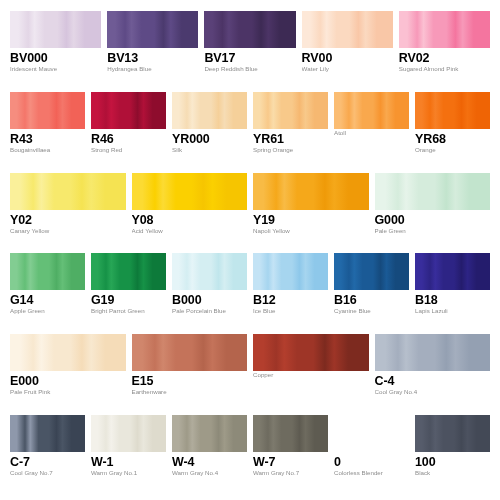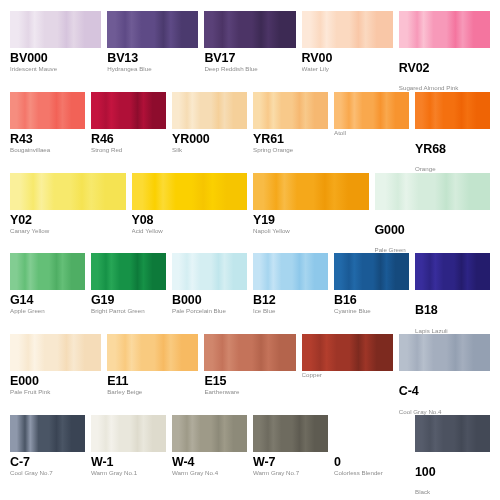--- a/index.html
+++ b/index.html
@@ -31,21 +31,20 @@
   .cell {
     flex: 1 1 0;
     min-width: 0;
     display: flex;
     flex-direction: column;
     padding-right: 6px;
     box-sizing: border-box;
   }
   .cell:last-child {
     padding-right: 0;
-    gap: 10px;
   }
   .swatch {
     height: 37px;
     width: 100%;
     flex: none;
   }
   .swatch.blank {
     background: #ffffff;
   }
   .code {
@@ -188,25 +187,20 @@
     </div>
   </div>
 
   <div class="row">
     <div class="cell">
       <div class="swatch" style="background: linear-gradient(90deg, rgb(252, 243, 228) 0%, rgb(252, 243, 228) 9%, rgb(248, 232, 207) 20%, rgb(252, 243, 228) 27%, rgb(248, 232, 207) 38%, rgb(248, 232, 207) 52%, rgb(245, 220, 184) 62%, rgb(248, 232, 207) 70%, rgb(245, 220, 184) 82%, rgb(245, 220, 184) 100%);"></div>
       <div class="code">E000</div>
       <div class="cname">Pale Fruit Pink</div>
     </div>
     <div class="cell">
-      <div class="swatch" style="background: linear-gradient(90deg, rgb(251, 217, 158) 0%, rgb(251, 217, 158) 9%, rgb(249, 202, 127) 20%, rgb(251, 217, 158) 27%, rgb(249, 202, 127) 38%, rgb(249, 202, 127) 52%, rgb(247, 186, 98) 62%, rgb(249, 202, 127) 70%, rgb(247, 186, 98) 82%, rgb(247, 186, 98) 100%);"></div>
-      <div class="code">E11</div>
-      <div class="cname">Barley Beige</div>
-    </div>
-    <div class="cell">
       <div class="swatch" style="background: linear-gradient(90deg, rgb(208, 134, 108) 0%, rgb(208, 134, 108) 9%, rgb(196, 115, 90) 20%, rgb(208, 134, 108) 27%, rgb(196, 115, 90) 38%, rgb(196, 115, 90) 52%, rgb(180, 100, 76) 62%, rgb(196, 115, 90) 70%, rgb(180, 100, 76) 82%, rgb(180, 100, 76) 100%);"></div>
       <div class="code">E15</div>
       <div class="cname">Earthenware</div>
     </div>
     <div class="cell">
       <div class="swatch" style="background: linear-gradient(90deg, rgb(179, 62, 45) 0%, rgb(179, 62, 45) 9%, rgb(158, 53, 39) 20%, rgb(179, 62, 45) 27%, rgb(158, 53, 39) 38%, rgb(158, 53, 39) 52%, rgb(125, 42, 31) 62%, rgb(158, 53, 39) 70%, rgb(125, 42, 31) 82%, rgb(125, 42, 31) 100%);"></div>
       <div class="cname">Copper</div>
     </div>
     <div class="cell">
       <div class="swatch" style="background: linear-gradient(90deg, rgb(182, 191, 204) 0%, rgb(182, 191, 204) 9%, rgb(164, 174, 190) 20%, rgb(182, 191, 204) 27%, rgb(164, 174, 190) 38%, rgb(164, 174, 190) 52%, rgb(148, 160, 178) 62%, rgb(164, 174, 190) 70%, rgb(148, 160, 178) 82%, rgb(148, 160, 178) 100%);"></div>

